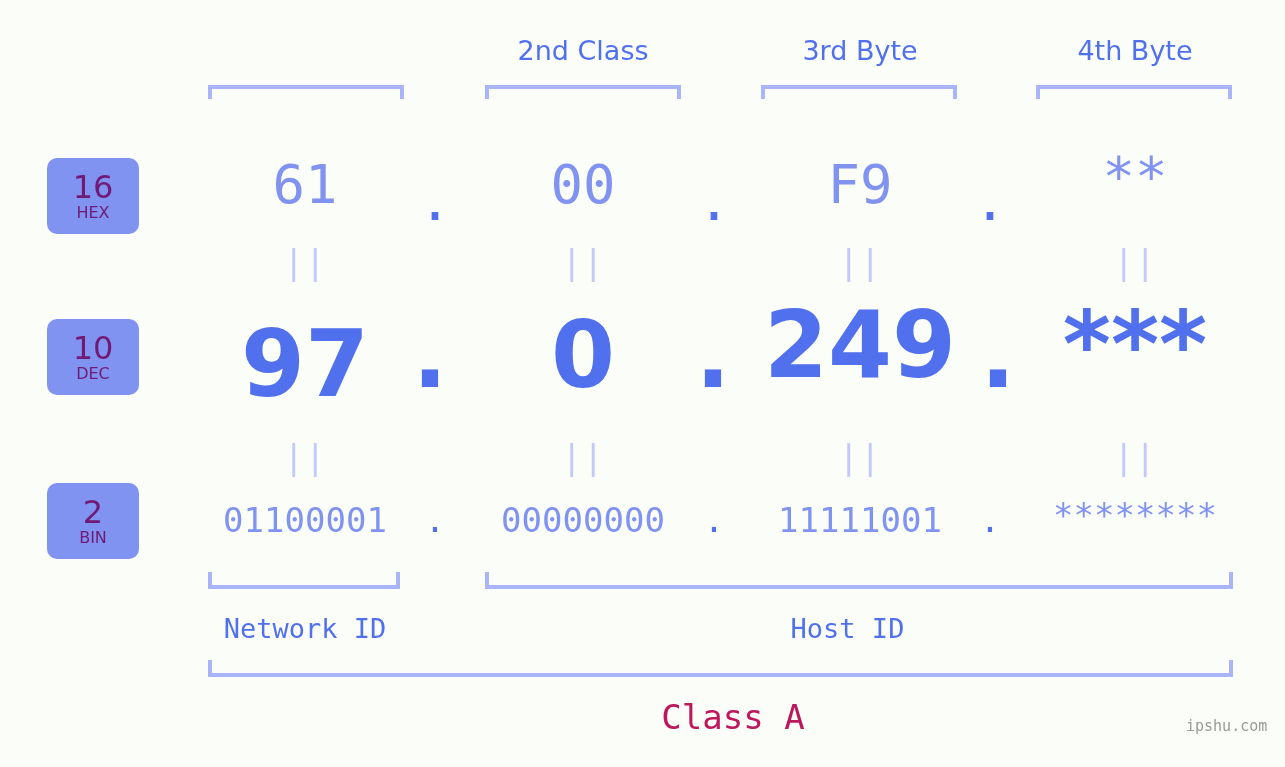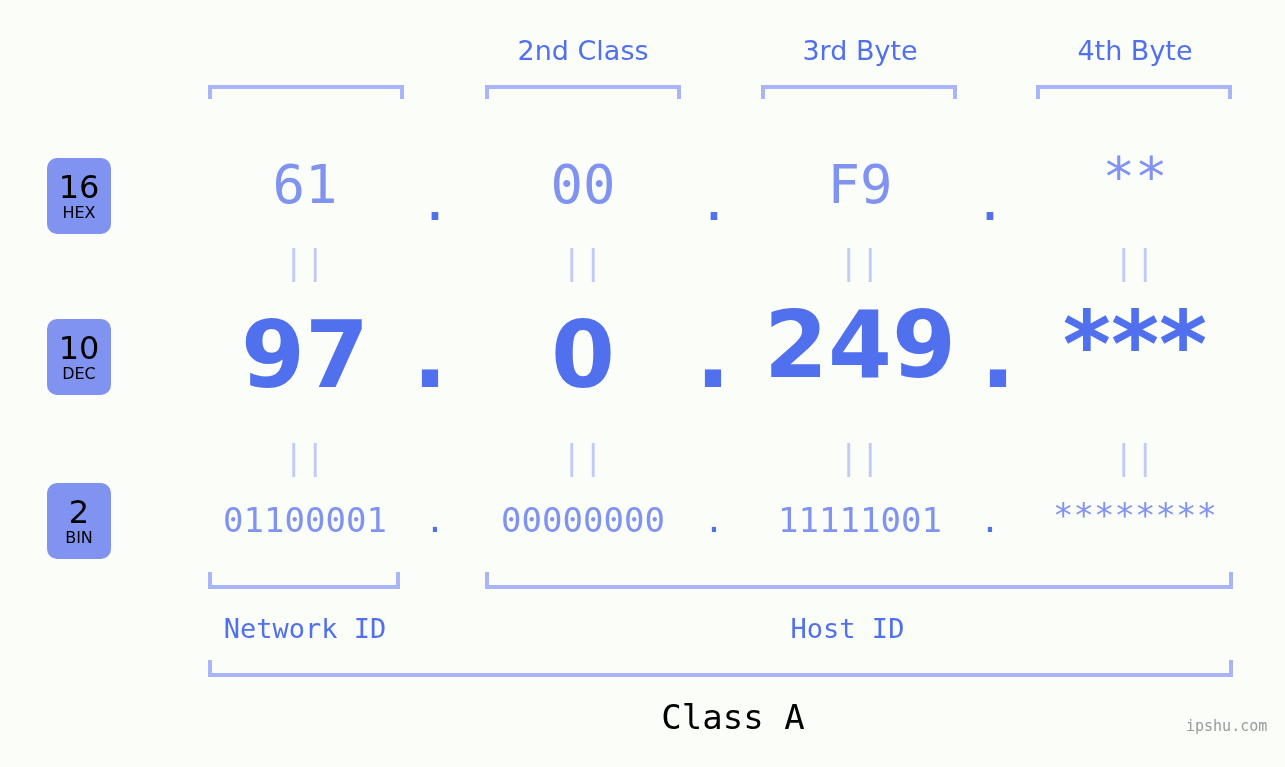--- a/index.html
+++ b/index.html
@@ -43,25 +43,25 @@
   .bracket-up {
     border-bottom: 4px solid #aab4f8;
     border-left: 4px solid #aab4f8;
     border-right: 4px solid #aab4f8;
     height: 17px;
     box-sizing: border-box;
   }
 
   
   .badge {
-    width: 64px;
+    width: 92px;
     height: 76px;
     border-radius: 10px;
     background: #8193f0;
-    color: #000000;
+    color: #701a75;
     display: flex;
     flex-direction: column;
     align-items: center;
     justify-content: center;
     line-height: 1;
     box-sizing: border-box;
   }
   .badge-num {
     font-size: 32px;
     font-family: "DejaVu Sans", sans-serif;
@@ -135,21 +135,21 @@
   .id-label {
     font-family: "DejaVu Sans Mono", monospace;
     font-size: 27px;
     color: #5170ee;
     text-align: center;
     white-space: nowrap;
   }
   .class-label {
     font-family: "DejaVu Sans Mono", monospace;
     font-size: 34px;
-    color: #000000;
+    color: #be185d;
     text-align: center;
     white-space: nowrap;
   }
 
   
   .watermark {
     font-family: "DejaVu Sans Mono", monospace;
     font-size: 15px;
     color: #9a9a9a;
     white-space: nowrap;
@@ -188,21 +188,21 @@
   <div class="abs eq" style="left:180px; top:245px; width:250px;">||</div>
   <div class="abs eq" style="left:458px; top:245px; width:250px;">||</div>
   <div class="abs eq" style="left:735px; top:245px; width:250px;">||</div>
   <div class="abs eq" style="left:1010px; top:245px; width:250px;">||</div>
 
   <div class="abs badge" style="left:47px; top:319px;">
     <span class="badge-num">10</span>
     <span class="badge-sub">DEC</span>
   </div>
 
-  <div class="abs val val-dec" style="left:180px; top:310px; width:250px;">97</div>
+  <div class="abs val val-dec" style="left:180px; top:319px; width:250px;">97</div>
   <div class="abs dot-dec" style="left:395px; top:310px; width:70px;">.</div>
 
   <div class="abs val val-dec" style="left:458px; top:310px; width:250px;">0</div>
   <div class="abs dot-dec" style="left:678px; top:310px; width:70px;">.</div>
 
   <div class="abs val val-dec" style="left:735px; top:300px; width:250px;">249</div>
   <div class="abs dot-dec" style="left:963px; top:310px; width:70px;">.</div>
 
   <div class="abs val val-dec" style="left:1010px; top:300px; width:250px;">***</div>
 

